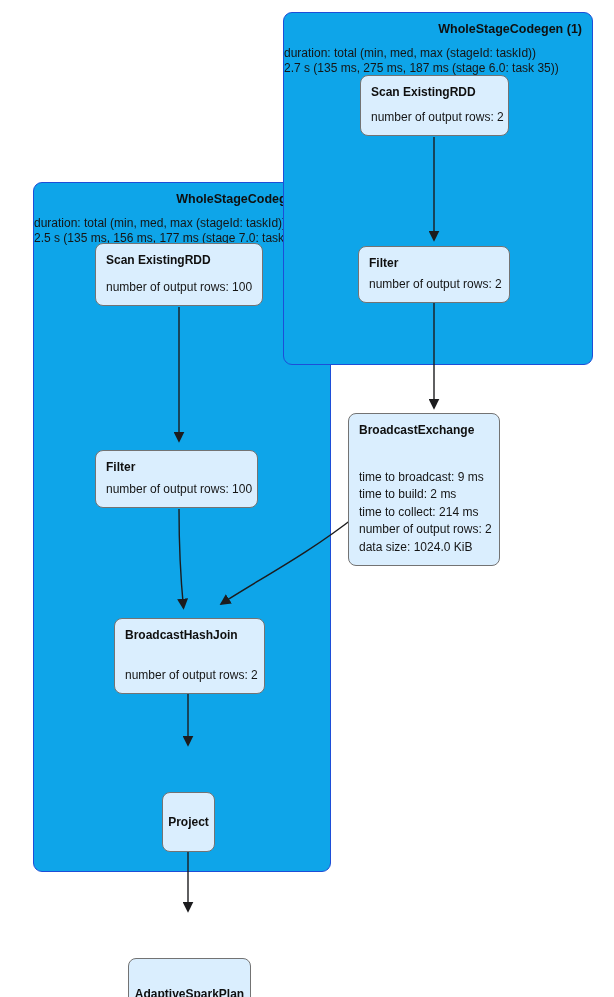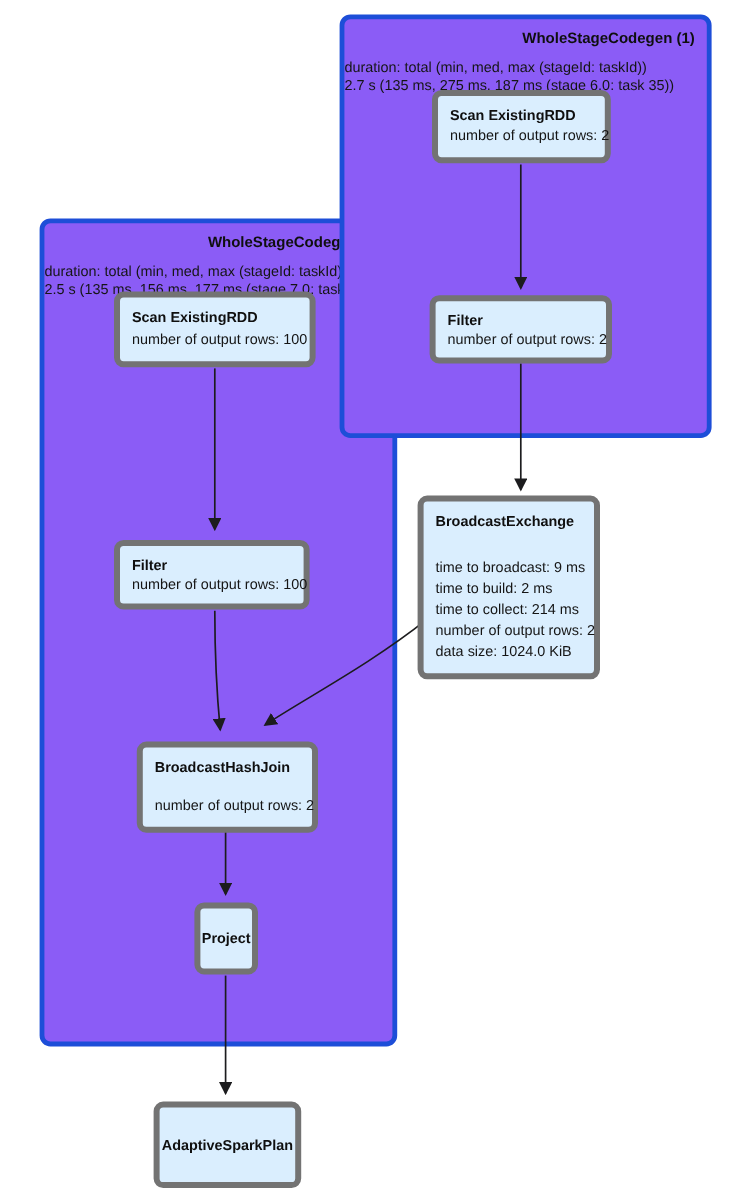--- a/index.html
+++ b/index.html
@@ -1,42 +1,42 @@
 <!DOCTYPE html>
 <html><head>
 <meta charset="utf-8">
 <style>
   html,body{margin:0;padding:0;background:#ffffff;}
   .canvas{
     position:relative;width:614px;height:997px;background:#ffffff;
     font-family:"Liberation Sans",sans-serif;color:#111111;overflow:hidden;
   }
   .cluster{
-    position:absolute;background:#8b5cf6;border:4px solid #1d4ed8;border-radius:9px;
+    position:absolute;background:#0ea5e9;border:1px solid #1d4ed8;border-radius:9px;
     box-sizing:border-box;
   }
   .cluster-title{
     position:absolute;top:9px;right:10px;font-size:12.5px;font-weight:700;
     white-space:nowrap;color:#0f0f0f;
   }
   .cluster-duration{
     position:absolute;top:33px;left:0;right:0;text-align:left;font-size:12px;
     line-height:15px;white-space:nowrap;color:#151515;
   }
   .edges{position:absolute;left:0;top:0;pointer-events:none;}
   .edges path{stroke:#1c1c1e;stroke-width:1.4;fill:none;}
   .node{
-    position:absolute;background:#daeefe;border:5px solid #737373;border-radius:8px;
+    position:absolute;background:#daeefe;border:1px solid #737373;border-radius:8px;
     box-sizing:border-box;padding:9px 10px;font-size:12px;
     display:flex;flex-direction:column;justify-content:space-between;
   }
   .node-title{font-weight:700;white-space:nowrap;line-height:15px;color:#0f0f0f;}
   .node-metrics{display:flex;flex-direction:column;}
   .node-metrics span{display:block;white-space:nowrap;line-height:17.5px;color:#151515;}
-  .node.center{justify-content:center;align-items:center;}
+  .node.center{justify-content:center;align-items:center;margin-top:40px;}
 </style>
 </head>
 <body>
 
 <div class="canvas">
 
   <div class="cluster" style="left:33px;top:182px;width:298px;height:690px">
     <div class="cluster-title">WholeStageCodegen (2)</div>
     <div class="cluster-duration">
       <div>duration: total (min, med, max (stageId: taskId))</div>

